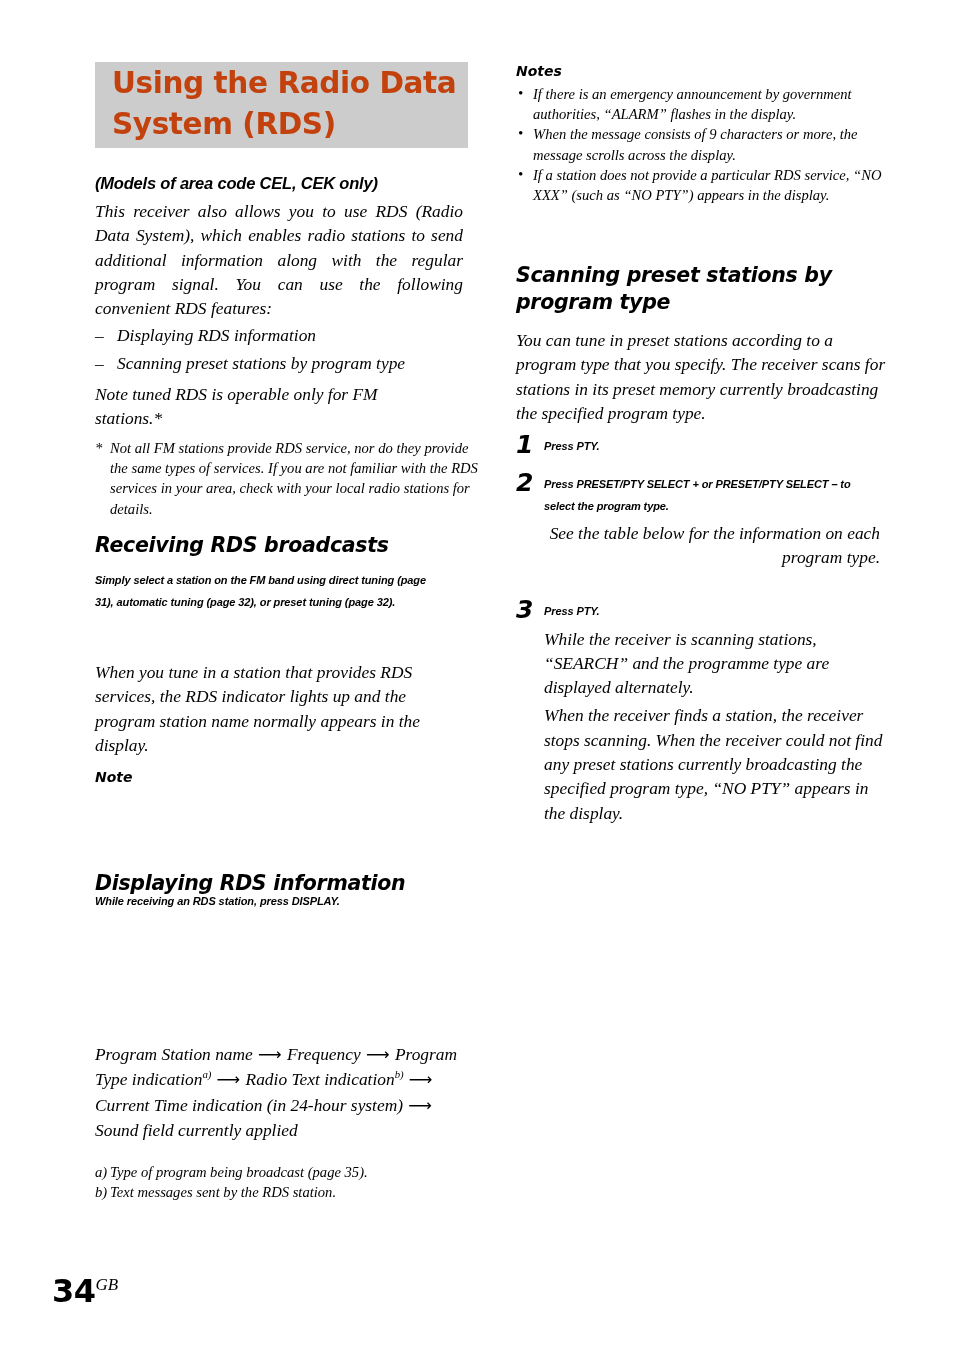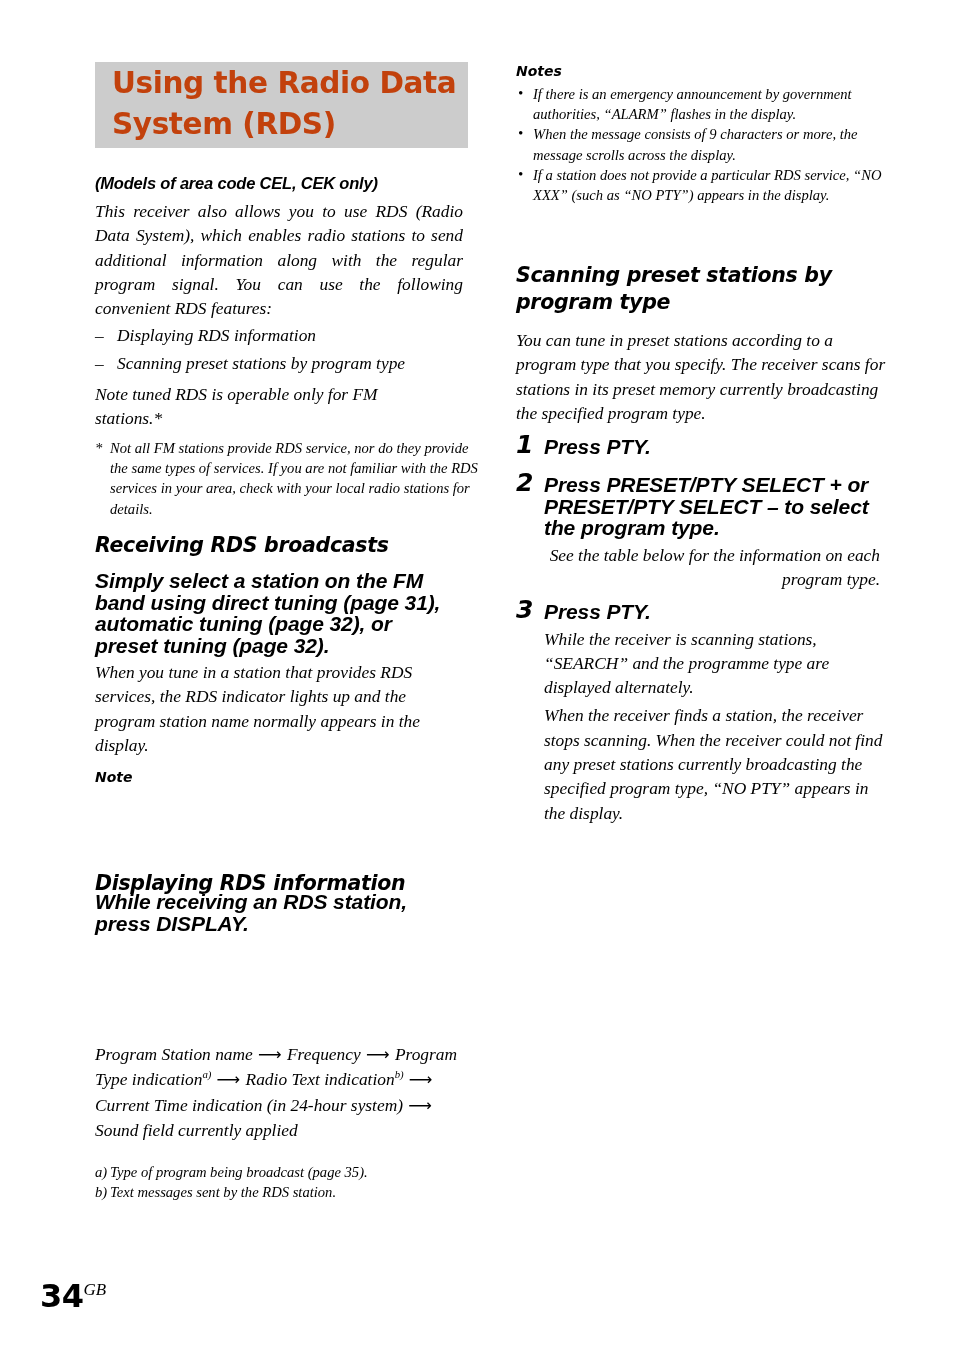--- a/index.html
+++ b/index.html
@@ -96,21 +96,21 @@
   .note-label {
     font-family: "DejaVu Sans", sans-serif;
     font-weight: 700;
     font-size: 14px;
     line-height: 19px;
   }
 
   .step-body-bold {
     font-family: "Liberation Sans", sans-serif;
     font-weight: 700;
-    font-size: 21px;
+    font-size: 11px;
     line-height: 21.5px;
     letter-spacing: -0.1px;
   }
 
   
   .dash-item {
     position: relative;
     padding-left: 22px;
   }
   .dash-item .mk {
@@ -173,26 +173,26 @@
   }
 
   .arrow {
     font-family: "DejaVu Sans", sans-serif;
     font-size: 0.95em;
   }
 
   
   .folio {
     position: absolute;
-    left: 40px;
+    left: 52px;
     top: 1268px;
     font-family: "DejaVu Sans", sans-serif;
     font-weight: 700;
     font-size: 32px;
-    line-height: 44px;
+    line-height: 34px;
     letter-spacing: -0.5px;
   }
   .folio .gb {
     font-family: "Liberation Serif", serif;
     font-style: italic;
     font-weight: 400;
     font-size: 17px;
     vertical-align: super;
     letter-spacing: 0;
   }

